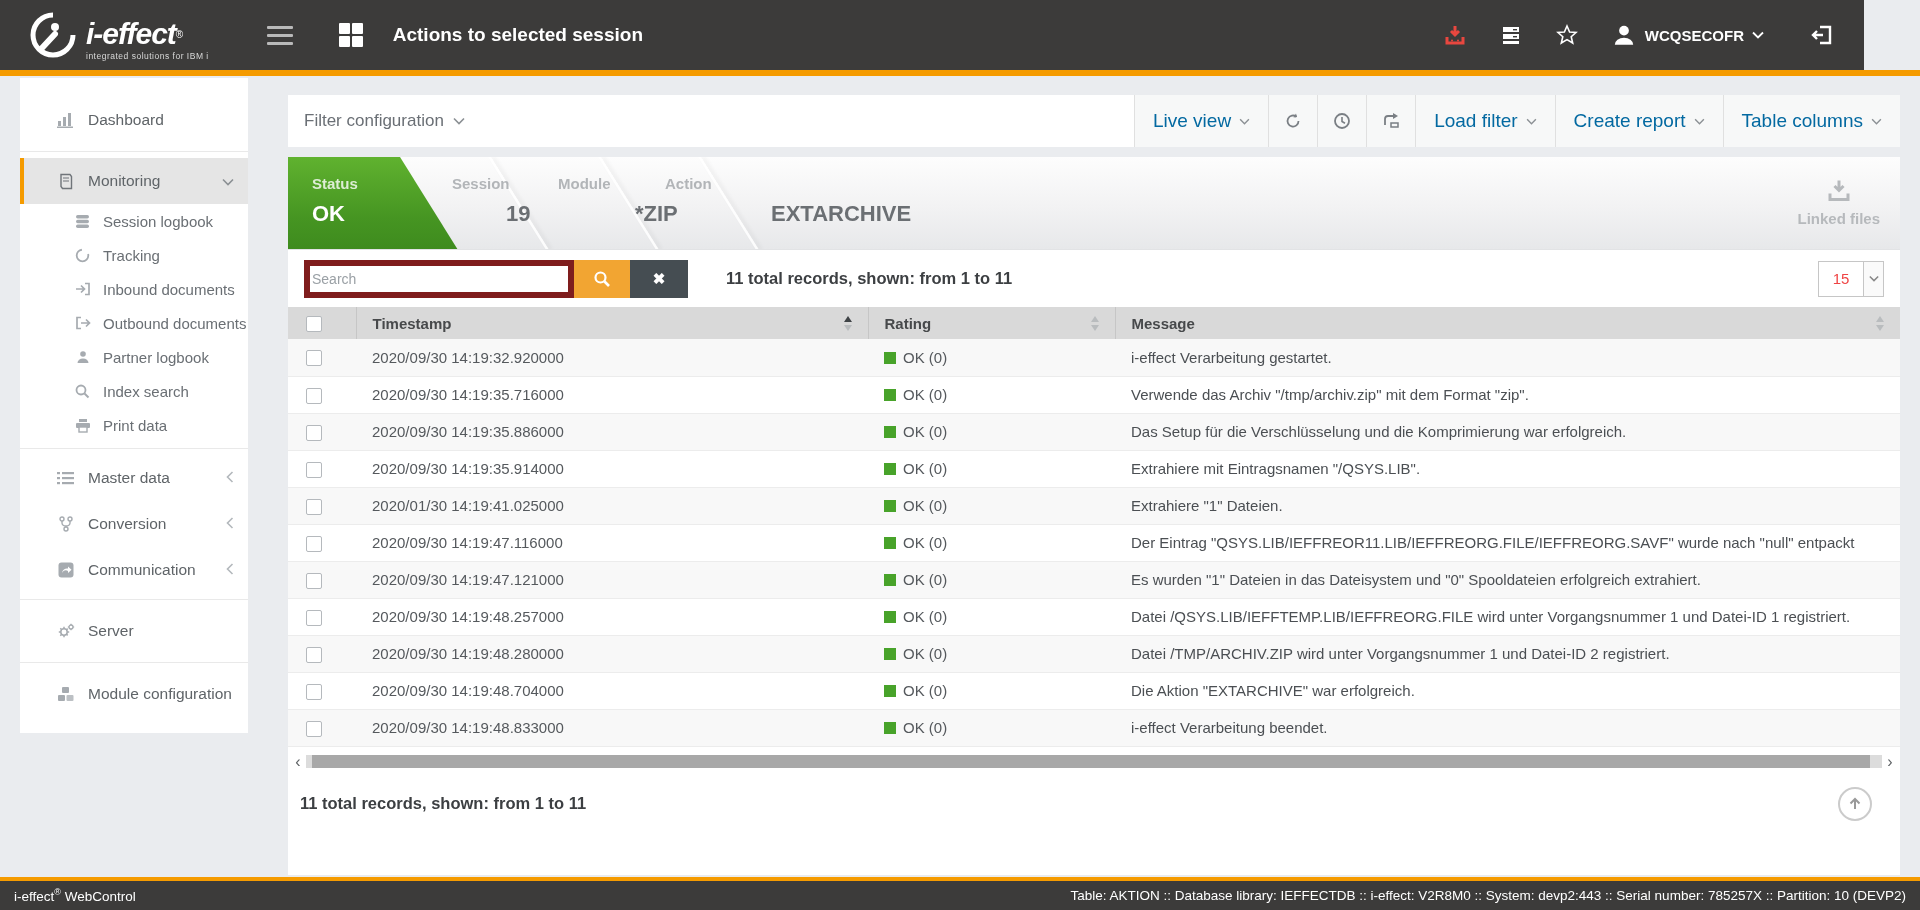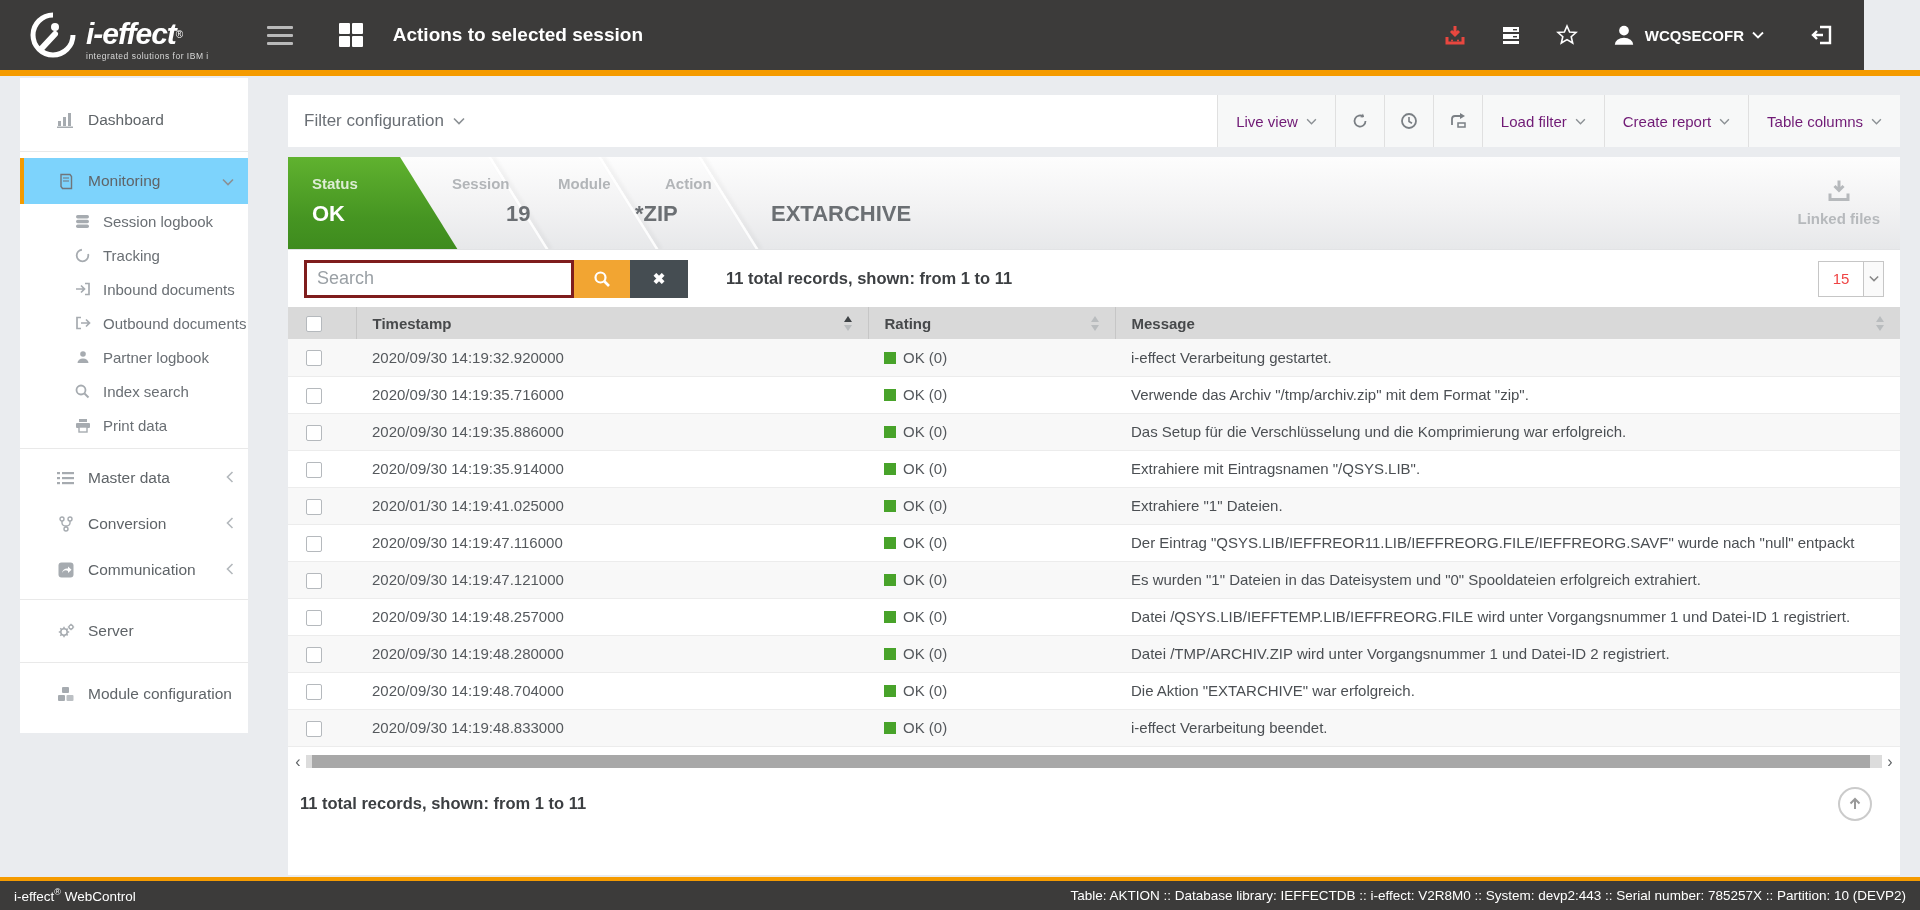--- a/index.html
+++ b/index.html
@@ -20,52 +20,52 @@
   .page-title { color:#fff; font-size:19px; font-weight:bold; margin-left:30px; }
   .top-right { margin-left:auto; display:flex; align-items:center; gap:32px; margin-right:30px; }
   .top-right svg { display:block; }
   .username { color:#fff; font-size:15px; font-weight:bold; display:flex; align-items:center; gap:8px; }
   .orange-strip { position:absolute; top:70px; left:0; width:1920px; height:6px; background:#f59b00; }
 
   
   .sidebar { position:absolute; left:20px; top:78px; width:228px; background:#fff; padding:17px 0 14px 0; }
   .side-item { height:46px; display:flex; align-items:center; padding-left:36px; padding-right:14px; font-size:15.5px; color:#5f6468; cursor:pointer; position:relative; }
   .side-item .s-ico { width:19px; margin-right:13px; display:flex; justify-content:center; }
-  .side-item.active { border-left:4px solid #f59b00; padding-left:32px; background:#7dd3fc; }
+  .side-item.active { border-left:4px solid #f59b00; padding-left:32px; background:#e5e5e5; }
   .side-item .chev { margin-left:auto; }
   .side-sub { height:34px; display:flex; align-items:center; padding-left:54px; font-size:15px; color:#6a6f74; cursor:pointer; }
   .side-sub .s-ico { width:17px; margin-right:12px; display:flex; justify-content:center; }
   .side-div { height:1px; background:#e9e9e9; margin:6px 0; }
 
   
   .content { position:absolute; left:288px; top:95px; width:1612px; }
 
   .toolbar-card { height:52px; background:#fff; display:flex; align-items:stretch; }
   .filter-label { display:flex; align-items:center; gap:9px; padding-left:16px; font-size:17px; color:#6a6f75; cursor:pointer; }
   .tb-group { margin-left:auto; display:flex; }
-  .tb-btn { display:flex; align-items:center; gap:8px; padding:0 18px; border-left:1px solid #e0e0e0; background:#f7f8f8; color:#701a75; font-size:15px; cursor:pointer; }
+  .tb-btn { display:flex; align-items:center; gap:8px; padding:0 18px; border-left:1px solid #e0e0e0; background:#f7f8f8; color:#0369a1; font-size:19px; cursor:pointer; }
   .tb-btn.icon-only { padding:0 15px; }
 
   
   .tabs-band { position:relative; margin-top:10px; height:93px; background:linear-gradient(180deg,#fdfdfd 0%,#f2f2f3 55%,#e7e8ea 100%); overflow:hidden; border-bottom:1px solid #e2e3e5; }
   .seg-green { position:absolute; left:0; top:0; width:172px; height:93px;
     background:linear-gradient(180deg,#60b22f 0%,#469522 65%,#3e8b1e 100%);
     clip-path:polygon(0 0,112px 0,170px 100%,0 100%); }
   .tab-sep { position:absolute; top:0; height:93px; width:3px; background:rgba(255,255,255,.85); box-shadow:3px 0 4px rgba(0,0,0,.07); transform:skewX(32deg); transform-origin:top left; }
   .tab-lab { position:absolute; top:18px; font-size:15px; font-weight:bold; color:#b2b5b8; }
   .tab-val { position:absolute; top:44px; font-size:22px; font-weight:bold; color:#6b6f73; }
   .tab-lab.green { color:rgba(255,255,255,.8); }
   .tab-val.green { color:#fff; }
   .linked-files { position:absolute; right:20px; top:50%; transform:translateY(-50%); text-align:center; color:#b6b9bc; cursor:pointer; }
   .linked-files .lf-label { font-size:15px; font-weight:bold; margin-top:4px; }
 
   
   .main-card { background:#fff; height:625px; position:relative; }
   .search-row { height:57px; display:flex; align-items:center; padding:0 16px; }
-  .search-input { width:270px; height:38px; border:3px solid #7f1d1d; font-size:18px; padding:0 10px; color:#444; outline:none; font-family:inherit; }
+  .search-input { width:270px; height:38px; border:6px solid #7f1d1d; font-size:14px; padding:0 2px; color:#444; outline:none; font-family:inherit; }
   .search-input::placeholder { color:#9aa0a5; }
   .btn-search { width:56px; height:38px; background:#f2a532; border:none; display:flex; align-items:center; justify-content:center; cursor:pointer; }
   .btn-clear { width:58px; height:38px; background:#454d52; border:none; color:#fff; font-size:15px; font-weight:bold; cursor:pointer; }
   .records-top { margin-left:38px; font-size:16.5px; font-weight:bold; color:#3c3f42; }
   .page-size { margin-left:auto; height:36px; width:66px; border:1px solid #c6c6c6; display:flex; align-items:stretch; cursor:pointer; background:#fff; }
   .page-size .val { flex:1; display:flex; align-items:center; justify-content:center; font-size:15px; color:#ef4444; }
   .page-size .arrow { width:20px; border-left:1px solid #c6c6c6; background:#fafafa; display:flex; align-items:center; justify-content:center; }
 
   table.grid { width:100%; border-collapse:collapse; table-layout:fixed; }
   .grid th { background:#d9d9d9; height:32px; font-size:15px; color:#47494b; text-align:left; font-weight:bold; border-right:1px solid #c6c6c6; padding:0; cursor:pointer; }

